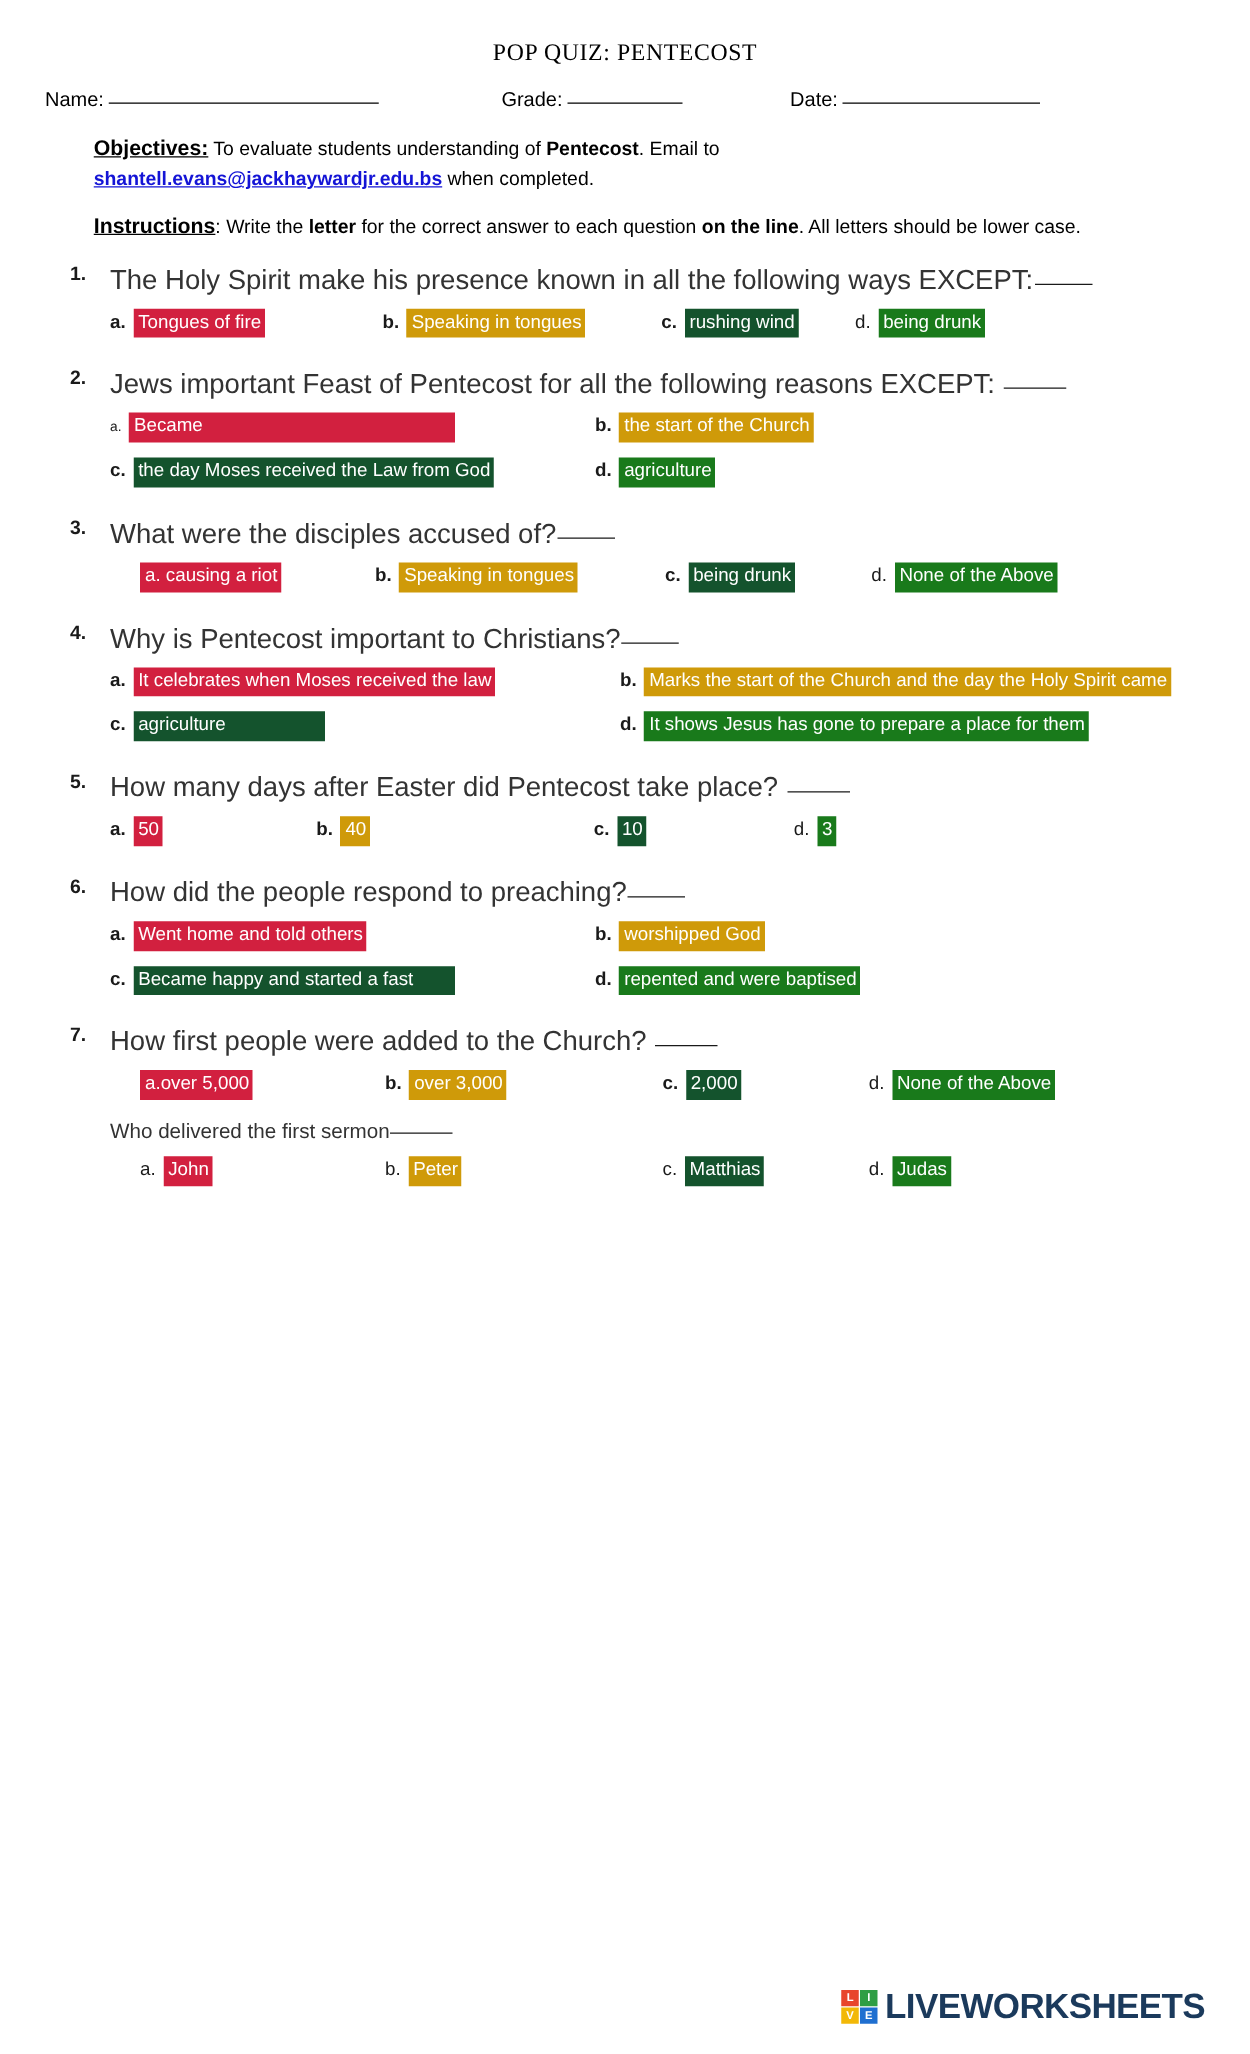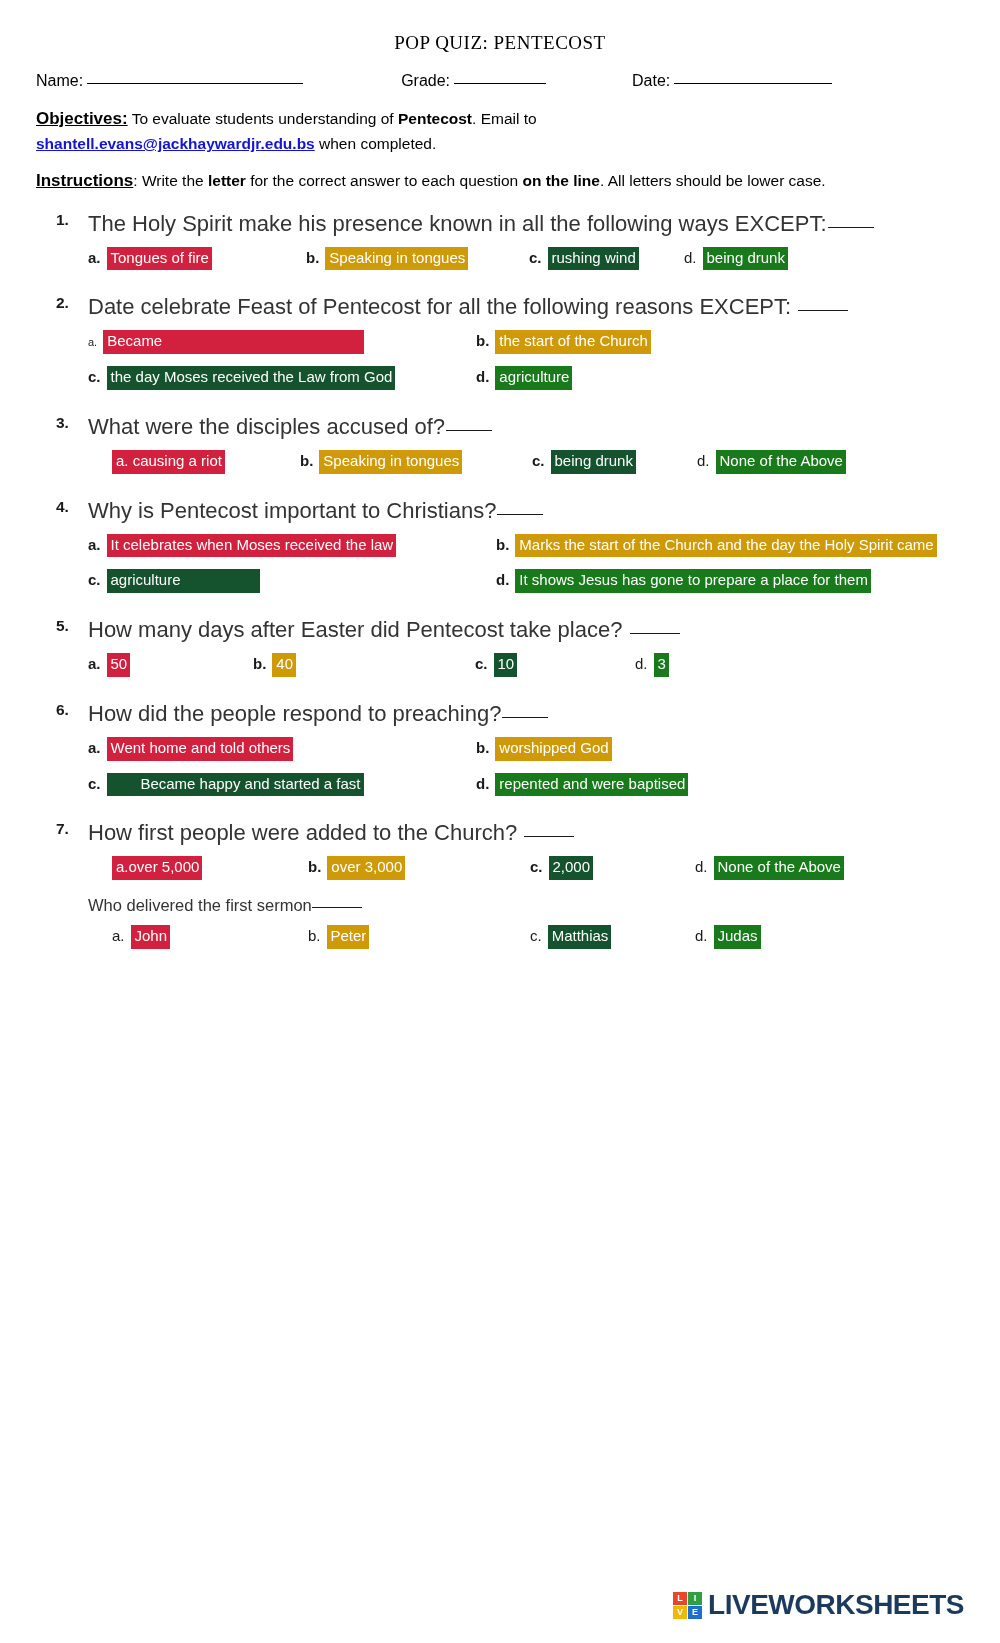--- a/index.html
+++ b/index.html
@@ -53,20 +53,21 @@
   .bl-grade { width: 92px; }
   .bl-date { width: 158px; }
   .sp-grade { width: 98px; }
   .sp-date { width: 86px; }
 
   .block {
     font-size: 15.5px;
     line-height: 1.55;
     margin-bottom: 7px;
     color: #000;
+    margin-left: 39px;
   }
   .block .hdr {
     font-weight: bold;
     text-decoration: underline;
     font-size: 17px;
   }
   .block b { font-weight: bold; }
   .email {
     color: #1414d6;
     font-weight: bold;
@@ -132,21 +133,21 @@
     line-height: 1.25;
   }
   .hl.red    { background: #d2203f; }
   .hl.gold   { background: #cf9a09; }
   .hl.blue   { background: #14532d; }
   .hl.green  { background: #197a1b; }
 
   
   .w-holiday   { width: 254px; }
   .w-agri-blue { width: 146px; }
-  .w-becamefast{ width: 250px; text-align: right; }
+  .w-becamefast{ width: 250px; }
 
   
   .q1 .c1 { width: 218px; }
   .q1 .c2 { width: 223px; }
   .q1 .c3 { width: 155px; }
 
   .q2 .c1 { width: 388px; }
 
   .q3 { padding-left: 52px; }
   .q3 .opts { padding-left: 24px; }
@@ -278,21 +279,21 @@
           <span class="opt">
             <span class="optletter plain">d.</span>
             <span class="hl green">being drunk</span>
           </span>
         </div>
       </div>
 
       <div class="q q2">
         <span class="qnum">2.</span>
         <div class="qtext">
-          <span>Date celebrate Feast of Pentecost for all the following reasons EXCEPT:</span> <span class="ul w-wide"></span>
+          <span>Jews important Feast of Pentecost for all the following reasons EXCEPT:</span> <span class="ul w-wide"></span>
         </div>
         <div class="opts">
           <span class="opt c1">
             <span class="optletter small">a.</span>
             <span class="hl red w-holiday">Became</span>
           </span>
           <span class="opt">
             <span class="optletter">b.</span>
             <span class="hl gold">the start of the Church</span>
           </span>

